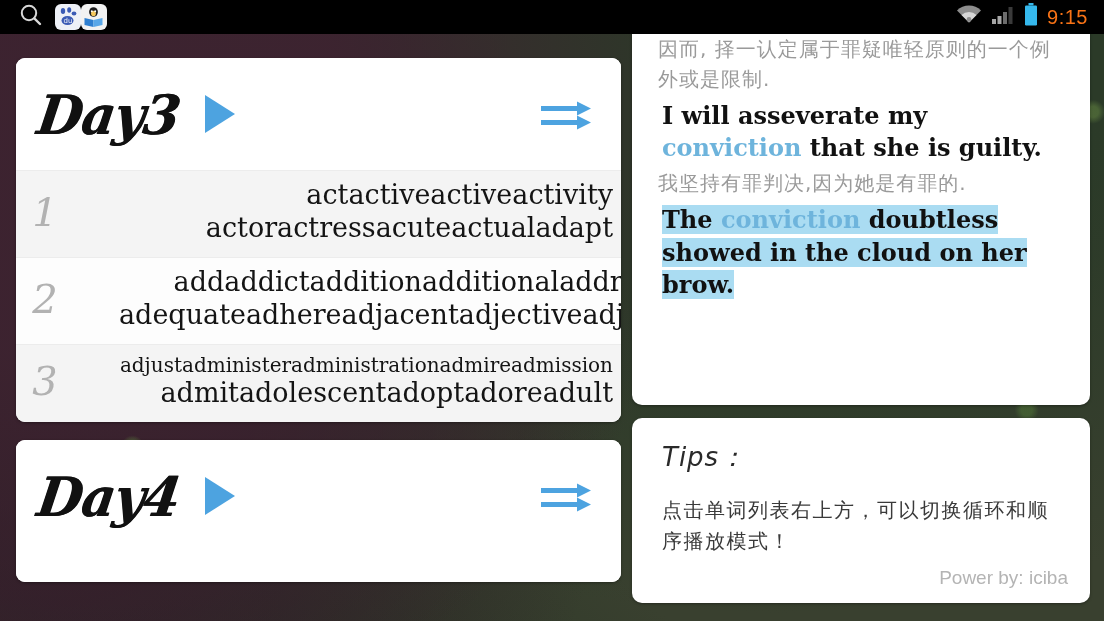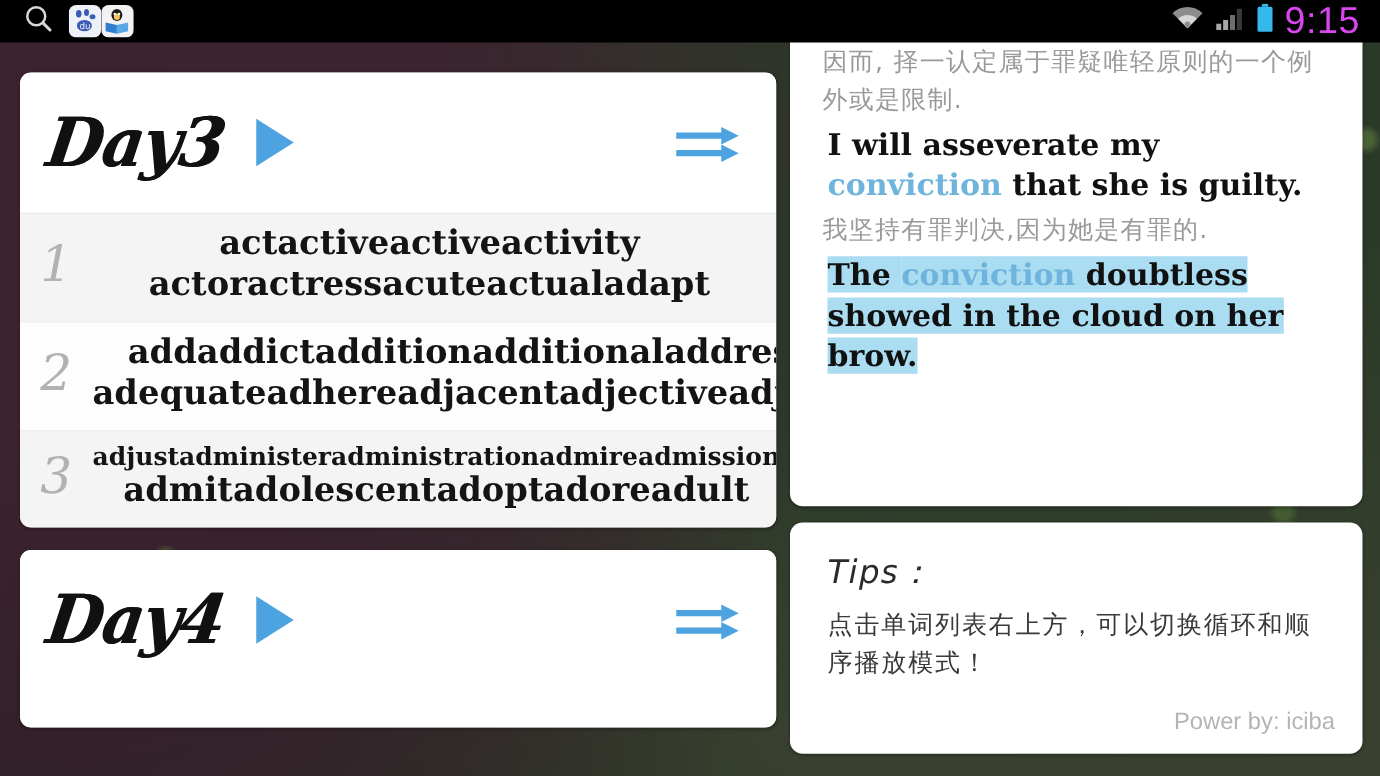--- a/index.html
+++ b/index.html
@@ -42,21 +42,21 @@
   }
 
   
   #statusbar{
     position:absolute; left:0; top:0; width:1104px; height:34px;
     background:#000; z-index:40;
     display:flex; align-items:center;
   }
   #sb-left{ display:flex; align-items:center; gap:11px; padding-left:18px; }
   #sb-right{ margin-left:auto; display:flex; align-items:center; gap:9px; padding-right:16px; }
-  .sb-clock{ color:#d946ef; font-size:30px; letter-spacing:.5px; }
+  .sb-clock{ color:#f97316; font-size:20px; letter-spacing:.5px; }
   .appicon{ width:15px; height:26px; border-radius:6px; display:block; }
 
   
   #left-col{
     position:absolute; left:16px; top:58px; width:605px; z-index:10;
   }
   .card{
     background:#fff; border-radius:9px; overflow:hidden;
     box-shadow:0 1px 3px rgba(0,0,0,.35);
   }
@@ -91,23 +91,24 @@
   .word-row.odd{ background:#f4f4f4; }
   .word-row.even{ background:#fdfdfd; }
   .row-num{
     width:58px; flex:0 0 58px; text-align:center;
     font-family:"DejaVu Serif", serif;
     font-style:italic; font-size:40px; color:#b2b2b2; line-height:1;
   }
   .row-words{ flex:1; padding-right:8px; }
   .wline{
     font-family:"DejaVu Serif", serif;
-    font-weight:700; color:#141414;
-    display:flex; justify-content:center;
+    font-weight:400; color:#141414;
+    display:flex; justify-content:flex-end;
     line-height:1.22;
+    margin-left:45px;
   }
   .wline.big{ font-size:27px; }
   .wline.small{ font-size:20px; }
 
   
   #right-col{ position:absolute; left:632px; top:0; width:458px; z-index:10; }
 
   .sent-card{
     position:absolute; left:0; top:-60px; width:458px; height:465px;
     background:#fff; border-radius:0 0 10px 10px; overflow:hidden;
@@ -129,21 +130,21 @@
 
   .tips-card{
     position:absolute; left:0; top:418px; width:458px; height:185px;
     background:#fff; border-radius:10px;
     box-shadow:0 1px 3px rgba(0,0,0,.35);
     padding:22px 26px 0 30px;
   }
   .tips-title{
     font-family:"DejaVu Sans", sans-serif;
     font-style:italic; font-size:26px; color:#2a2a2a; letter-spacing:1px;
-    margin-bottom:9px;
+    margin-bottom:20px;
   }
   .tips-body{
     font-family:"DejaVu Sans", sans-serif;
     font-size:20px; color:#3a3a3a; line-height:1.55; letter-spacing:1.5px;
   }
   .tips-power{
     position:absolute; right:22px; bottom:14px;
     font-family:"Liberation Sans", sans-serif;
     font-size:19px; color:#b4b4b4;
   }

